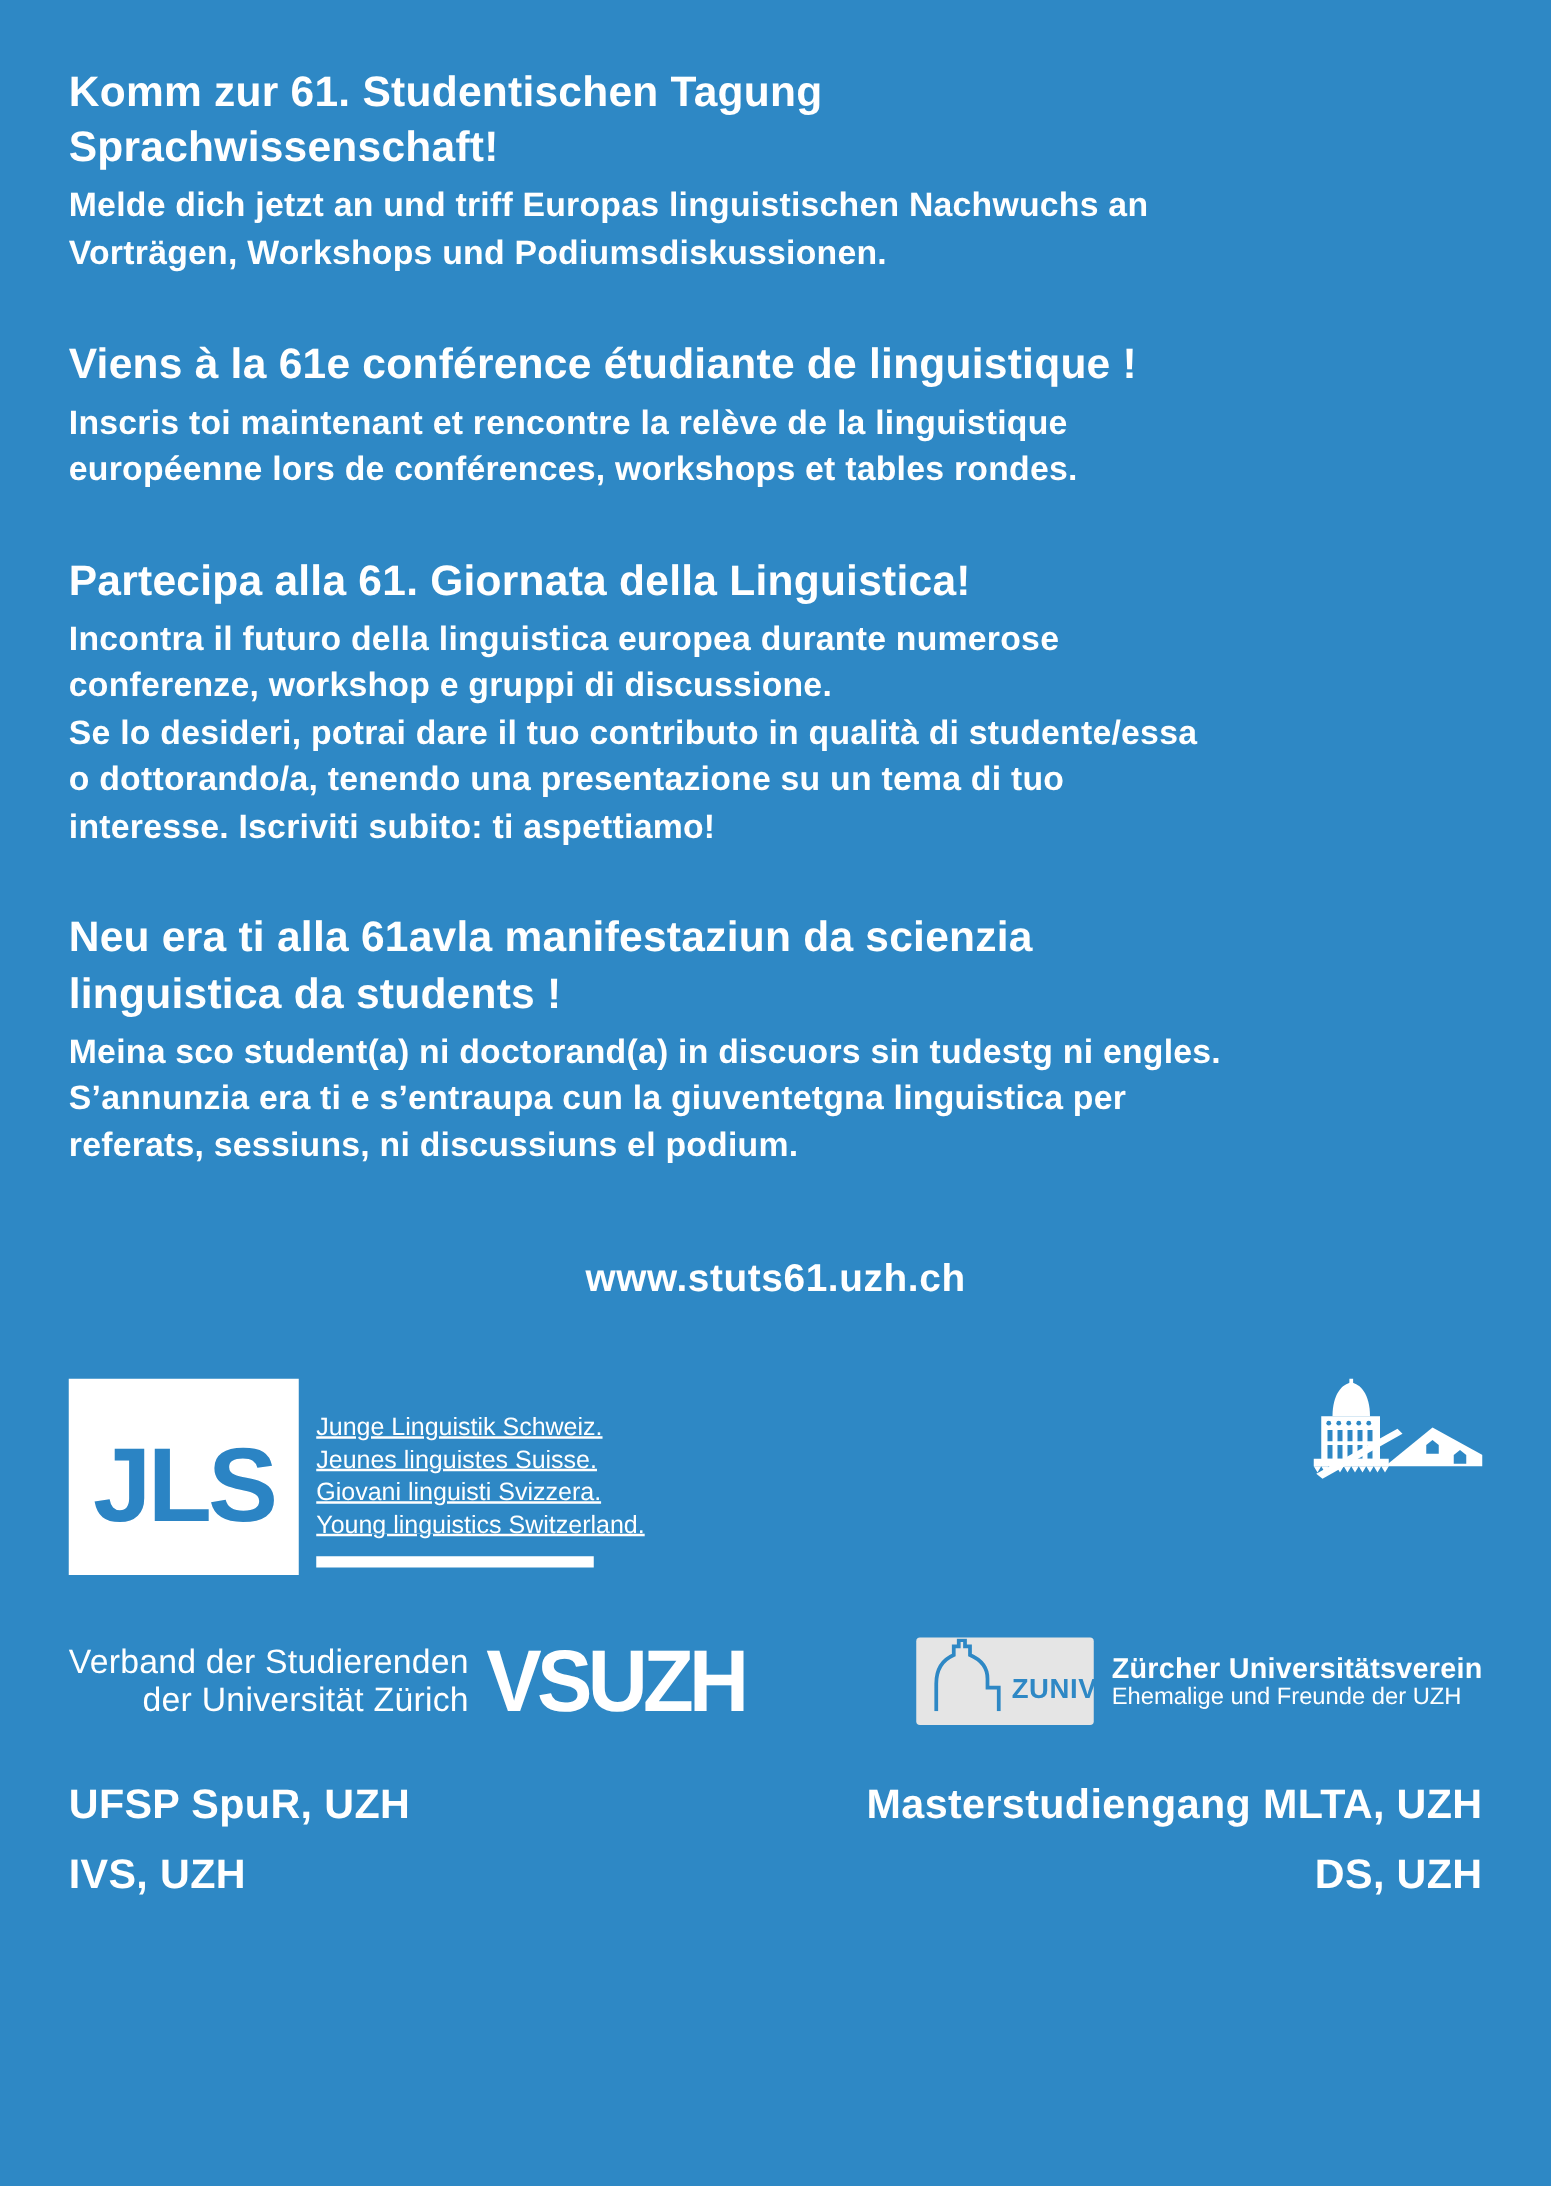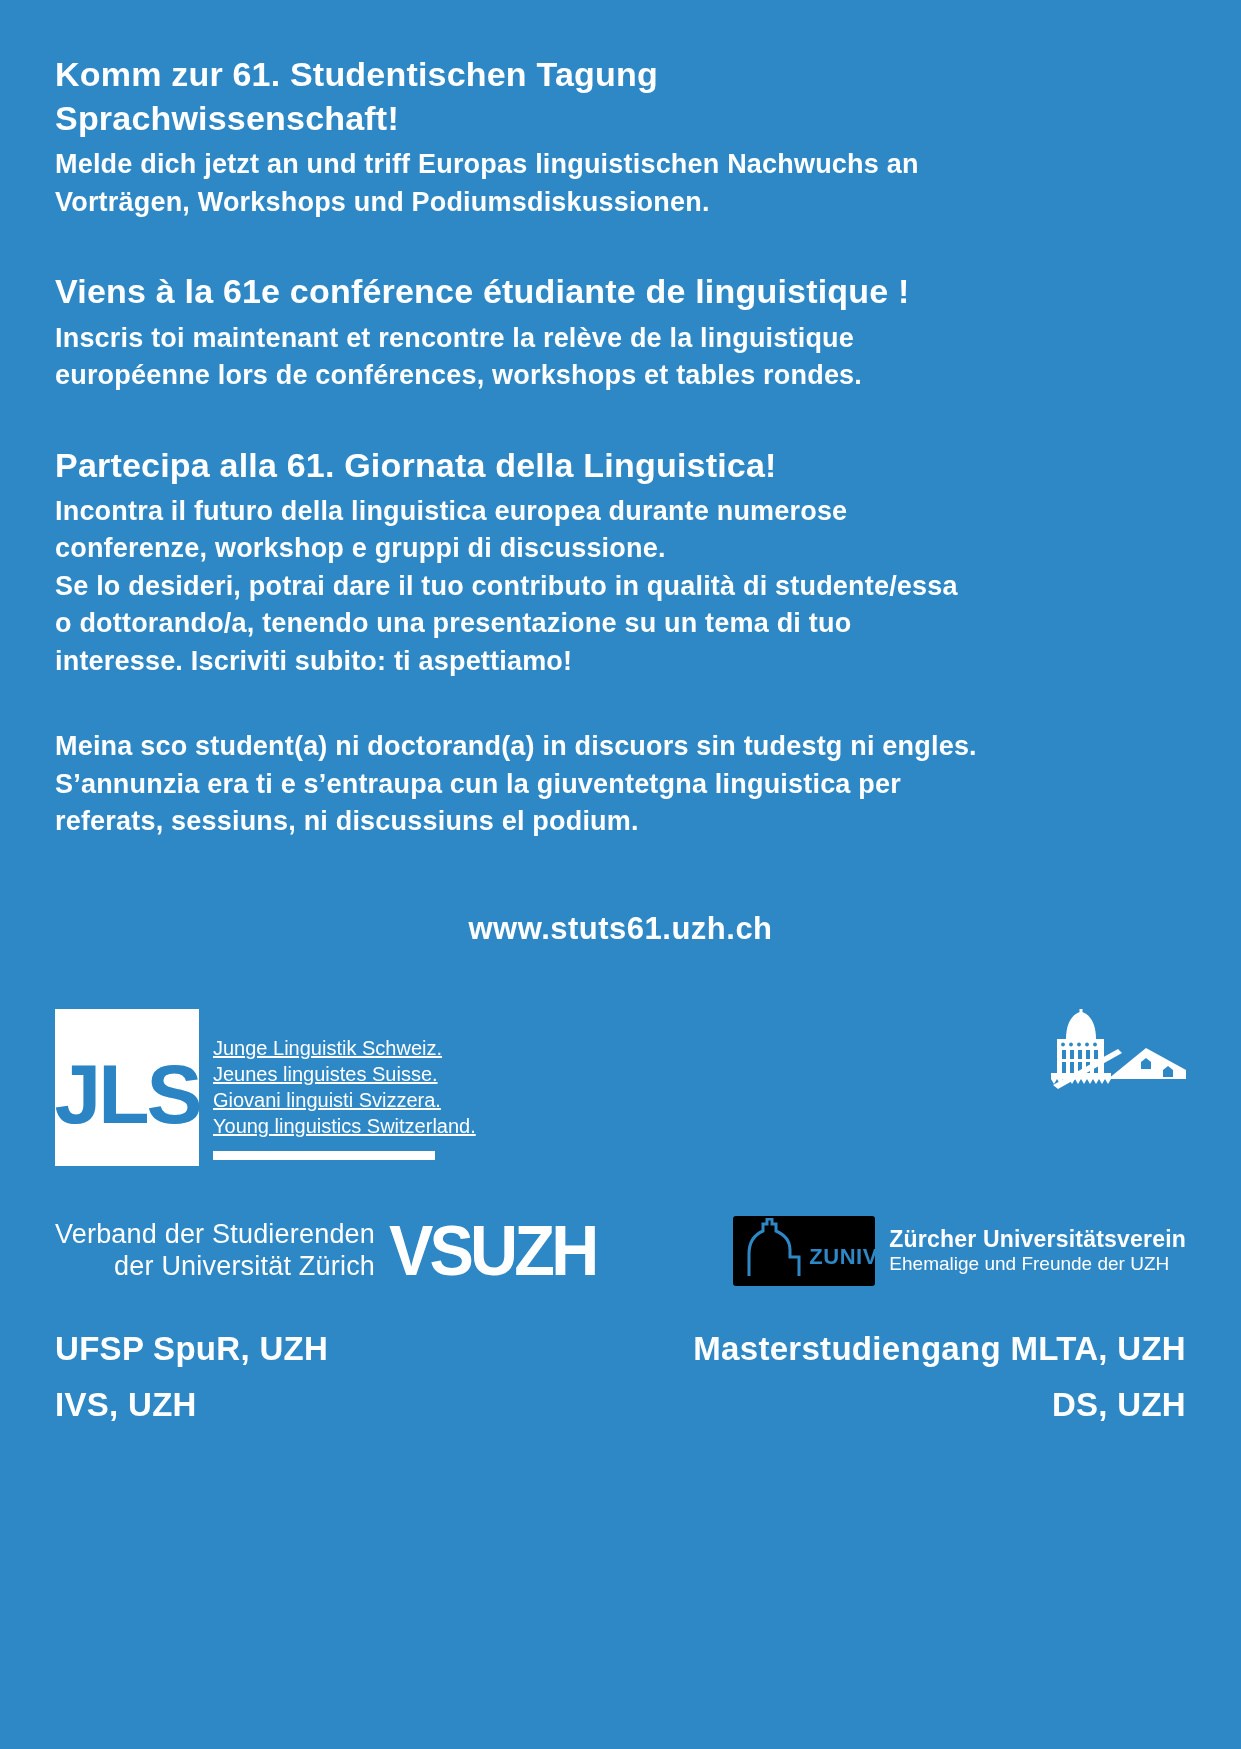--- a/index.html
+++ b/index.html
@@ -27,21 +27,21 @@
   .website {
     margin-top: 70px;
     text-align: center;
     font-size: 31px; font-weight: 700; letter-spacing: 0.5px;
   }
 
   .logos-row1 { margin-top: 62px; display: flex; justify-content: space-between; align-items: flex-start; }
 
   .jls { display: flex; align-items: flex-start; }
   .jls-box {
-    width: 144px; height: 157px; background: #FFFFFF;
+    width: 184px; height: 157px; background: #FFFFFF;
     display: flex; align-items: center; justify-content: center;
   }
   .jls-acronym {
     color: #2B84C4; font-size: 84px; font-weight: 700;
     letter-spacing: -3px; padding-top: 14px;
   }
   .jls-text { margin-left: 14px; padding-top: 26px; font-size: 20px; font-weight: 400; line-height: 26px; text-decoration: underline; }
   .jls-bar { width: 222px; height: 9px; background: #FFFFFF; margin-top: 12px; }
 
   .zukl { width: 186px; display: flex; }
@@ -54,21 +54,21 @@
   .vsuzh { display: flex; align-items: center; }
   .vsuzh-label { text-align: right; font-size: 27px; font-weight: 400; line-height: 1.17; letter-spacing: 0.2px; }
   .vsuzh-acronym {
     margin-left: 14px;
     font-size: 70px; font-weight: 700; letter-spacing: -4px; line-height: 0.95;
     transform: scaleX(0.95); transform-origin: left center; display: inline-block;
   }
 
   .zuniv { display: flex; align-items: center; }
   .zuniv-box {
-    width: 142px; height: 70px; background: #000000; border-radius: 3px;
+    width: 142px; height: 70px; background: #e5e5e5; border-radius: 3px;
     display: flex; align-items: flex-end; padding: 4px 6px 6px 8px; box-sizing: border-box;
   }
   .zuniv-acronym { color: #2E88C5; font-size: 22px; font-weight: 700; letter-spacing: 0.5px; margin: 0 0 10px 2px; }
   .zuniv-text { margin-left: 14px; }
   .zuniv-title { font-size: 23px; font-weight: 700; line-height: 1.1; letter-spacing: 0.2px; }
   .zuniv-subtitle { font-size: 19px; font-weight: 400; line-height: 1.15; }
 
   .partners { margin-top: 44px; display: flex; flex-direction: column; gap: 18px; }
   .partners-row { display: flex; justify-content: space-between; font-size: 33px; font-weight: 700; letter-spacing: 0.3px; }
 
@@ -96,20 +96,22 @@
   <section class="lang-section">
     <h2 class="heading">Partecipa alla 61. Giornata della Linguistica!</h2>
     <p class="para">Incontra il futuro della linguistica europea durante numerose
 conferenze, workshop e gruppi di discussione.</p>
     <p class="para">Se lo desideri, potrai dare il tuo contributo in qualità di studente/essa
 o dottorando/a, tenendo una presentazione su un tema di tuo
 interesse. Iscriviti subito: ti aspettiamo!</p>
   </section>
 
   <section class="lang-section">
+    <h2 class="heading">Neu era ti alla 61avla manifestaziun da scienzia
+linguistica da students !</h2>
     <p class="para">Meina sco student(a) ni doctorand(a) in discuors sin tudestg ni engles.</p>
     <p class="para">S’annunzia era ti e s’entraupa cun la giuventetgna linguistica per
 referats, sessiuns, ni discussiuns el podium.</p>
   </section>
 
   <div class="website">www.stuts61.uzh.ch</div>
 
   <div class="logos-row1">
 
     <div class="jls">

